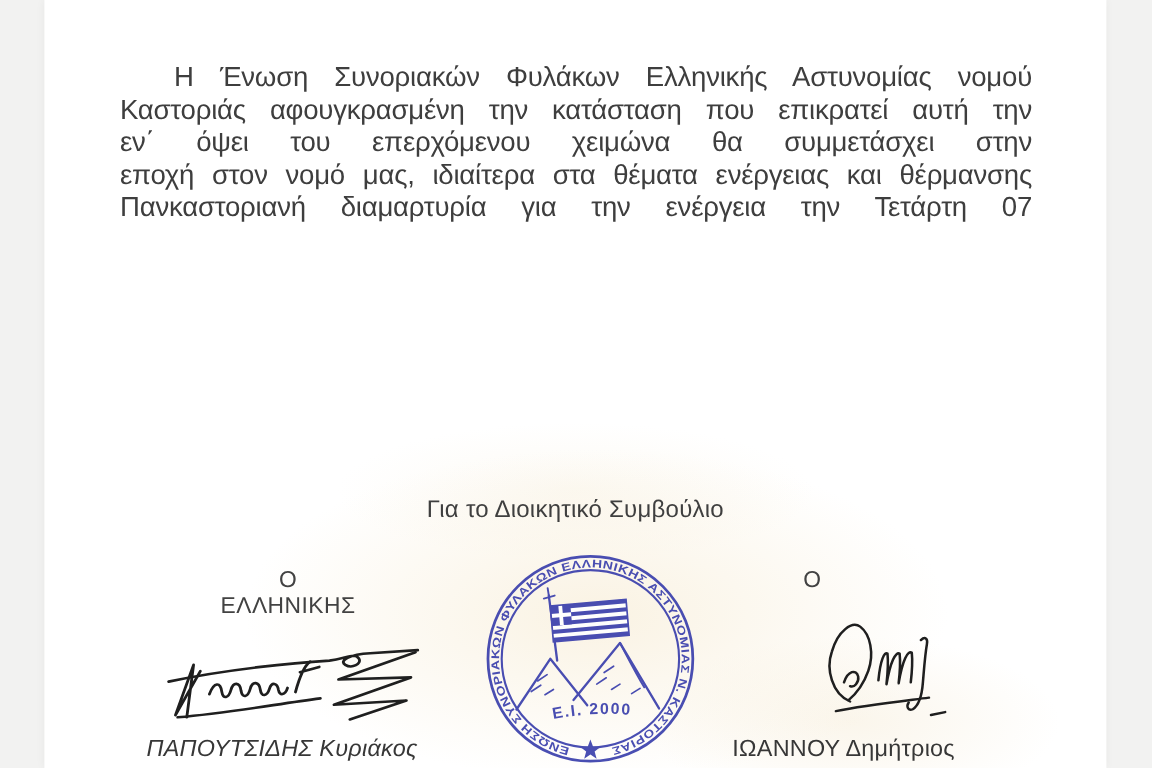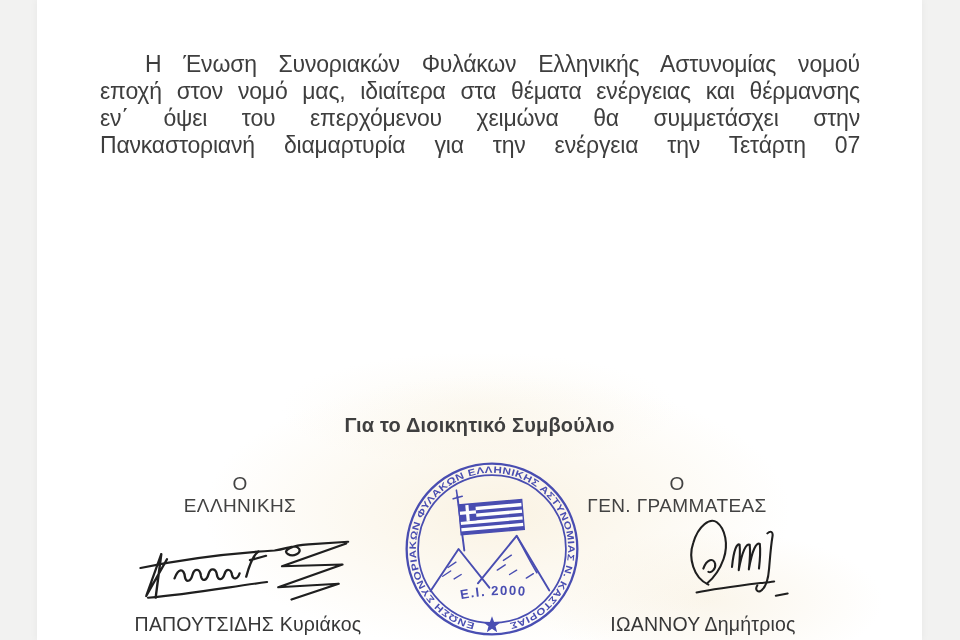--- a/index.html
+++ b/index.html
@@ -24,35 +24,35 @@
   .paragraph {
     position:absolute; left:63px; top:51px; width:760px;
     font-size:23px; line-height:27px; letter-spacing:-0.2px;
     color: var(--ink);
   }
   .line { text-align:justify; text-align-last:justify; white-space:nowrap; }
   .line.first { text-indent:45px; }
   .line.last { text-align-last:left; }
   .board-heading {
     position:absolute; left:0; right:0; top:414px;
-    text-align:center; font-size:20px; font-weight:700; color:#3f3f3f;
+    text-align:center; font-size:20px; font-weight:400; color:#3f3f3f;
     letter-spacing:0.2px;
   }
   .sig-title {
     position:absolute; width:270px; top:473px;
     text-align:center; font-size:19px; line-height:22px; color:#424242;
     letter-spacing:0.4px;
   }
   .sig-title.left { left:68px; }
   .sig-title.right { left:505px; }
   .sig-name {
     position:absolute; width:270px; top:613px;
     text-align:center; font-size:19.5px; color:#373737; letter-spacing:0.2px;
   }
-  .sig-name.left { left:76px; }
+  .sig-name.left { left:63px;font-style:italic; }
   .sig-name.right { left:531px; }
   .sig-svg { position:absolute; }
   .sig-svg.left { left:96px; top:533px; width:217px; height:70px; }
   .sig-svg.right { left:636px; top:511px; width:118px; height:100px; }
   .sig-svg path {
     fill:none; stroke: var(--signature-ink);
     stroke-width:2.5; stroke-linecap:round; stroke-linejoin:round;
   }
   .seal { position:absolute; left:367px; top:461px; width:176px; height:176px; opacity:0.93; }
   .seal-stroke { fill:none; stroke: var(--seal-blue); }
@@ -64,22 +64,23 @@
 </style>
 </head>
 <body>
 
 <div class="canvas">
   <div class="page">
     <div class="tint"></div>
 
     <div class="paragraph">
       <div class="line first">Η Ένωση Συνοριακών Φυλάκων Ελληνικής Αστυνομίας νομού</div>
+      <div class="line">Καστοριάς αφουγκρασμένη την κατάσταση που επικρατεί αυτή την</div>
+      <div class="line">εν΄ όψει του επερχόμενου χειμώνα θα συμμετάσχει στην</div>
       <div class="line">εποχή στον νομό μας, ιδιαίτερα στα θέματα ενέργειας και θέρμανσης</div>
-      <div class="line">εν΄ όψει του επερχόμενου χειμώνα θα συμμετάσχει στην</div>
       <div class="line">Πανκαστοριανή διαμαρτυρία για την ενέργεια την Τετάρτη 07</div>
     </div>
 
     <div class="board-heading">Για το Διοικητικό Συμβούλιο</div>
 
     <div class="sig-title left">
       <div>Ο</div>
       <div>ΕΛΛΗΝΙΚΗΣ</div>
     </div>
     <svg class="sig-svg left" viewBox="0 0 230 80" preserveAspectRatio="none">
@@ -123,21 +124,20 @@
       </g>
       <path id="sealChordPath" fill="none" d="M44,162 Q102,146 160,156"></path>
       <text class="seal-text center-text" text-anchor="middle">
         <textPath href="#sealChordPath" startOffset="50%">Ε.Ι. 2000</textPath>
       </text>
       <path class="seal-fill" d="M100,176.5 L102.47,183.1 L109.51,183.41 L104,187.8 L105.88,194.59 L100,190.7 L94.12,194.59 L96,187.8 L90.49,183.41 L97.53,183.1 Z"></path>
     </svg>
 
     <div class="sig-title right">
       <div>Ο</div>
-      <div>ΓΕΝ. ΓΡΑΜΜΑΤΕΑΣ</div>
     </div>
     <svg class="sig-svg right" viewBox="0 0 140 125" preserveAspectRatio="none">
       <path d="M42,92 C24,84 18,58 24,40 C30,18 44,8 52,14 C62,22 66,42 60,60 C56,72 48,84 40,91"></path>
       <path d="M36,72 C40,60 48,58 50,66 C51,72 46,78 42,76"></path>
       <path d="M70,70 C72,48 76,40 79,42 C80,52 79,64 78,74 C82,50 87,40 91,42 C92,52 91,64 90,73 C94,48 99,39 103,41 C104,51 103,63 102,72"></path>
       <path d="M112,28 C116,24 119,26 118,32 C116,44 115,60 114,72 C113,86 110,96 104,100 C100,102 97,98 100,93"></path>
       <path d="M28,102 C55,96 90,92 120,88"></path>
       <path d="M122,106 L136,103"></path>
     </svg>
     <div class="sig-name right">ΙΩΑΝΝΟΥ Δημήτριος</div>

